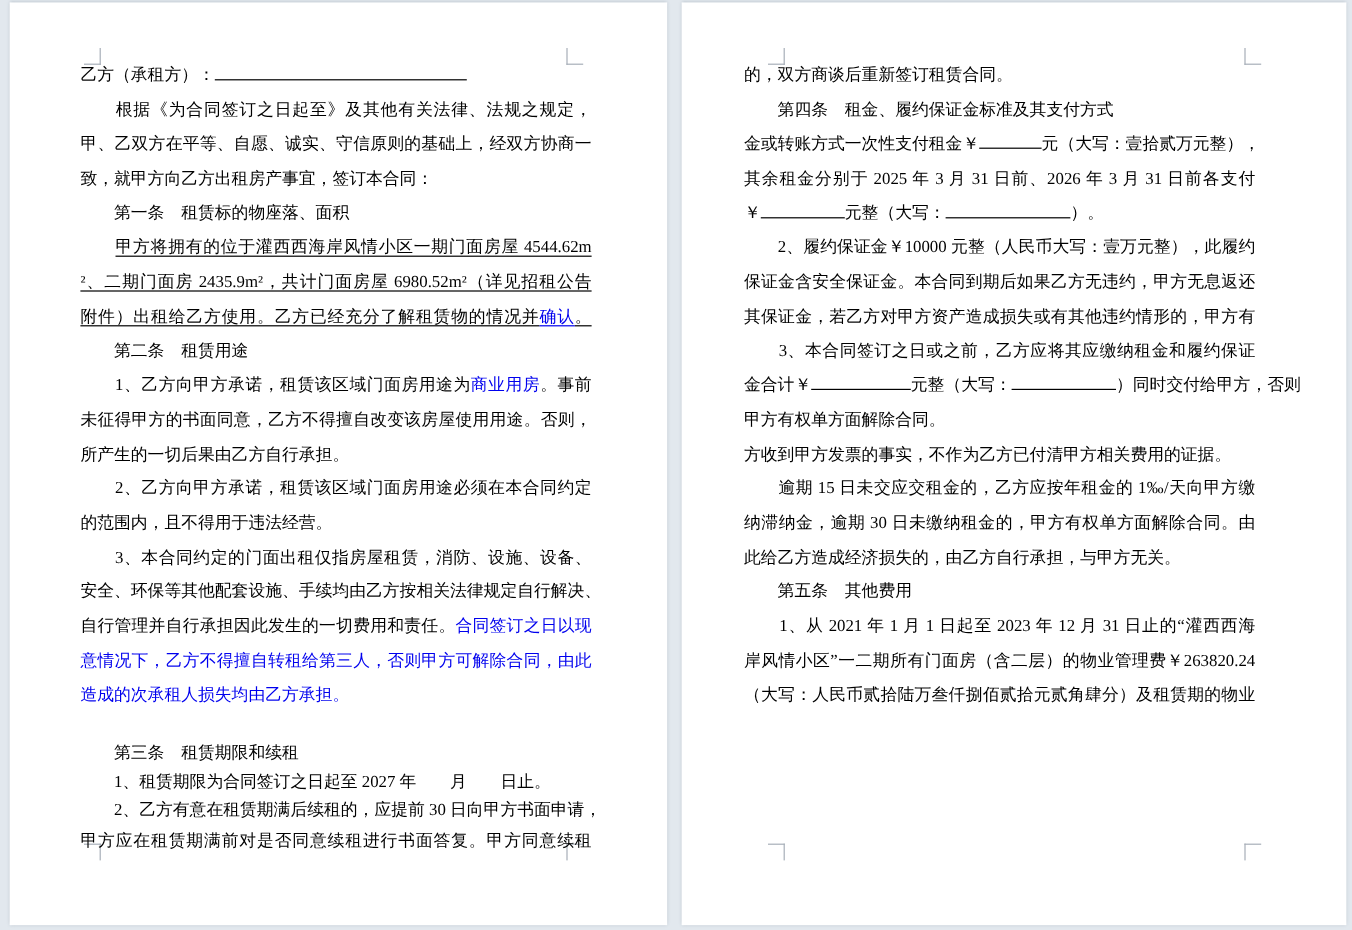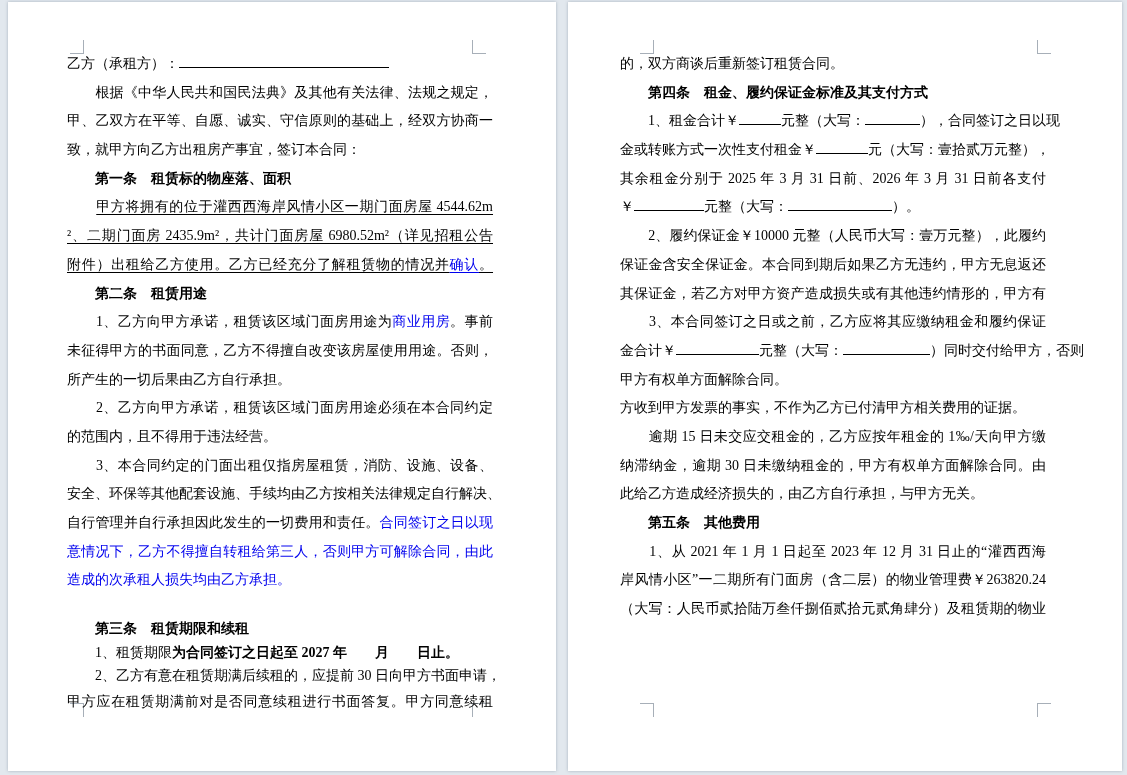--- a/index.html
+++ b/index.html
@@ -33,21 +33,21 @@
     height:28.7px;line-height:28.7px;
     white-space:nowrap;
     text-align:justify;text-align-last:justify;
   }
   .line.short{text-align:center;text-align-last:left;}
   .page1 .line:nth-child(20){margin-top:22px;}
   .page1 .line:nth-child(20),
   .page1 .line:nth-child(21),
   .page1 .line:nth-child(22){height:23.5px;line-height:23.5px;}
   .page1 .line:nth-child(23){height:28px;line-height:28px;}
-  .seg.b{font-weight:bold;}
+  .seg.b{font-weight:normal;}
   .seg.u{text-decoration:underline;text-underline-offset:3px;}
   .seg.blue{color:var(--blue);}
   .blank{
     display:inline-block;height:13px;
     border-bottom:1px solid var(--ink);
     vertical-align:baseline;
   }
   
   .mark{position:absolute;width:13px;height:13px;}
   .mark.tl{left:calc(var(--mx-l) - 13px);top:38px;border-right:1px solid var(--crop);border-bottom:1px solid var(--crop);}
@@ -58,21 +58,21 @@
 </head>
 <body>
 
 <div class="page page1">
   <div class="mark tl"></div>
   <div class="mark tr"></div>
   <div class="mark bl"></div>
   <div class="mark br"></div>
   <div class="textblock">
       <div class="line short"><span class="seg">乙方（承租方）：</span><span class="blank seg u" style="width: 210px;"></span></div>
-      <div class="line"><span class="seg">　　根据《中华人民共和国民法典》及其他有关法律、法规之规定，</span></div>
+      <div class="line"><span class="seg">　　根据《为合同签订之日起至》及其他有关法律、法规之规定，</span></div>
       <div class="line"><span class="seg">甲、乙双方在平等、自愿、诚实、守信原则的基础上，经双方协商一</span></div>
       <div class="line short"><span class="seg">致，就甲方向乙方出租房产事宜，签订本合同：</span></div>
       <div class="line short"><span class="seg b">　　第一条　租赁标的物座落、面积</span></div>
       <div class="line"><span class="seg">　　</span><span class="seg u">甲方将拥有的位于灌西西海岸风情小区一期门面房屋 4544.62m</span></div>
       <div class="line"><span class="seg u">²、二期门面房 2435.9m²，共计门面房屋 6980.52m²（详见招租公告</span></div>
       <div class="line"><span class="seg u">附件）出租给乙方使用。乙方已经充分了解租赁物的情况并</span><span class="seg u blue">确认</span><span class="seg u">。</span></div>
       <div class="line short"><span class="seg b">　　第二条　租赁用途</span></div>
       <div class="line"><span class="seg">　　1、乙方向甲方承诺，租赁该区域门面房用途为</span><span class="seg blue">商业用房</span><span class="seg">。事前</span></div>
       <div class="line"><span class="seg">未征得甲方的书面同意，乙方不得擅自改变该房屋使用用途。否则，</span></div>
       <div class="line short"><span class="seg">所产生的一切后果由乙方自行承担。</span></div>
@@ -91,21 +91,20 @@
 </div>
 
 <div class="page page2">
   <div class="mark tl"></div>
   <div class="mark tr"></div>
   <div class="mark bl"></div>
   <div class="mark br"></div>
   <div class="textblock">
       <div class="line short"><span class="seg">的，双方商谈后重新签订租赁合同。</span></div>
       <div class="line short"><span class="seg b">　　第四条　租金、履约保证金标准及其支付方式</span></div>
-      <div class="line"><span class="seg">　　1、租金合计￥</span><span class="blank" style="width: 42px;"></span><span class="seg">元整（大写：</span><span class="blank" style="width: 55px;"></span><span class="seg">），合同签订之日以现</span></div>
       <div class="line"><span class="seg">金或转账方式一次性支付租金￥</span><span class="blank" style="width: 52px;"></span><span class="seg">元（大写：壹拾贰万元整），</span></div>
       <div class="line"><span class="seg">其余租金分别于 2025 年 3 月 31 日前、2026 年 3 月 31 日前各支付</span></div>
       <div class="line short"><span class="seg">￥</span><span class="blank" style="width: 70px;"></span><span class="seg">元整（大写：</span><span class="blank" style="width: 104px;"></span><span class="seg">）。</span></div>
       <div class="line"><span class="seg">　　2、履约保证金￥10000 元整（人民币大写：壹万元整），此履约</span></div>
       <div class="line"><span class="seg">保证金含安全保证金。本合同到期后如果乙方无违约，甲方无息返还</span></div>
       <div class="line"><span class="seg">其保证金，若乙方对甲方资产造成损失或有其他违约情形的，甲方有</span></div>
       <div class="line"><span class="seg">　　3、本合同签订之日或之前，乙方应将其应缴纳租金和履约保证</span></div>
       <div class="line"><span class="seg">金合计￥</span><span class="blank" style="width: 83px;"></span><span class="seg">元整（大写：</span><span class="blank" style="width: 87px;"></span><span class="seg">）同时交付给甲方，否则</span></div>
       <div class="line short"><span class="seg">甲方有权单方面解除合同。</span></div>
       <div class="line short"><span class="seg">方收到甲方发票的事实，不作为乙方已付清甲方相关费用的证据。</span></div>

